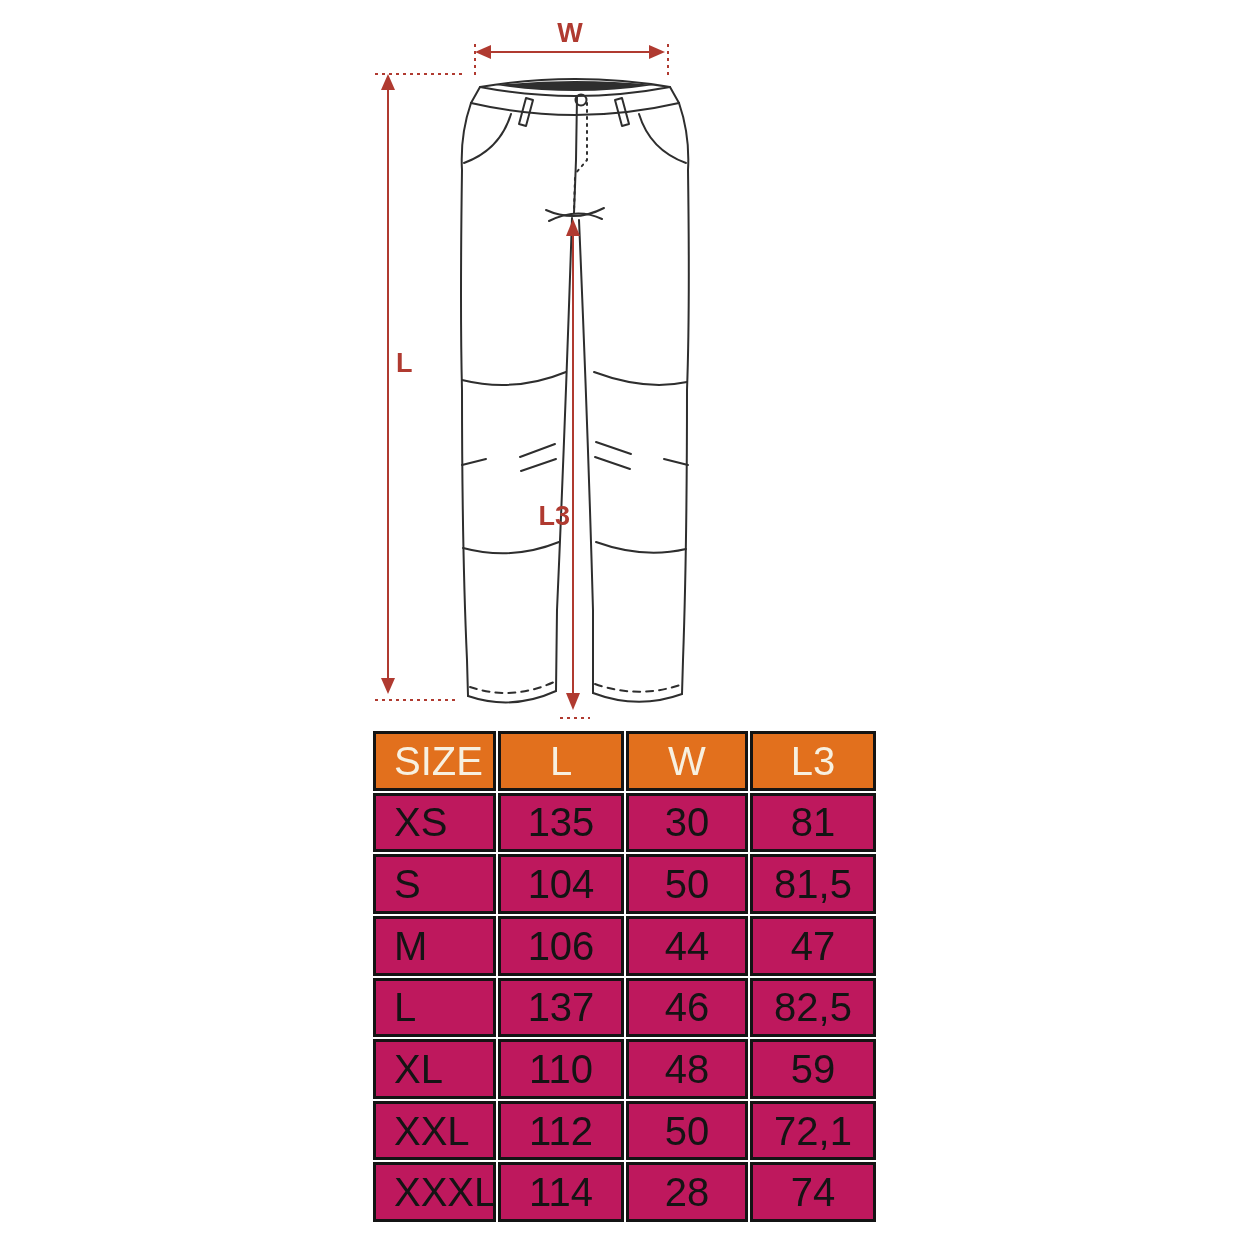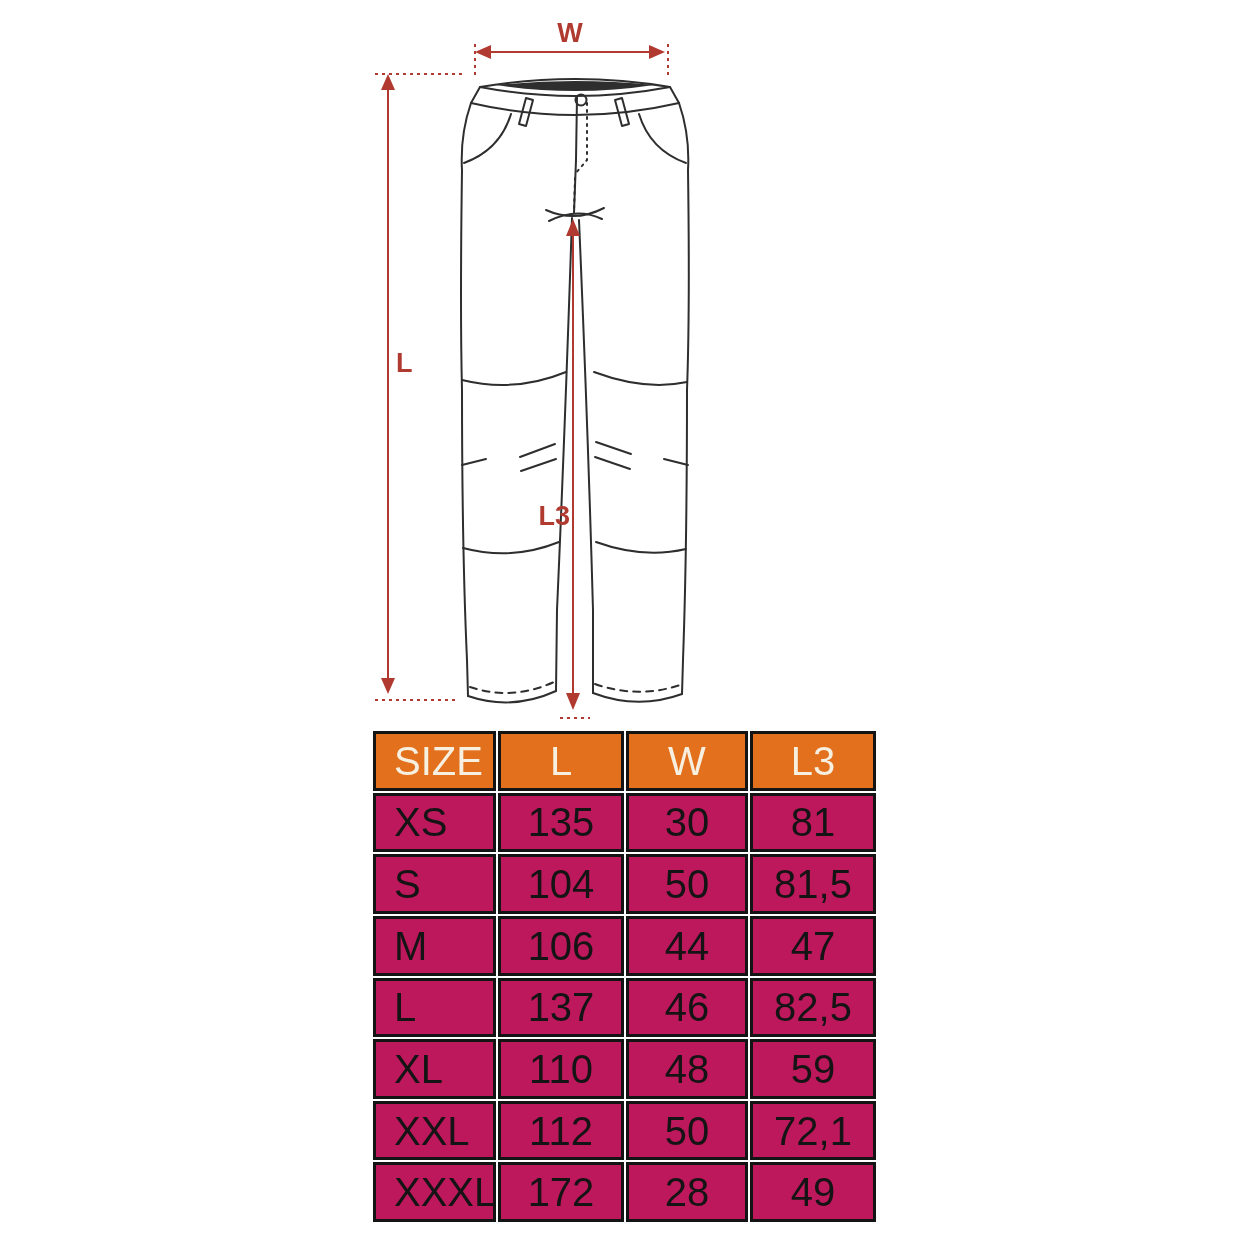--- a/index.html
+++ b/index.html
@@ -146,18 +146,18 @@
       <div class="cell">59</div>
     </div>
     <div class="trow">
       <div class="cell size-col">XXL</div>
       <div class="cell">112</div>
       <div class="cell">50</div>
       <div class="cell">72,1</div>
     </div>
     <div class="trow">
       <div class="cell size-col">XXXL</div>
-      <div class="cell">172</div>
+      <div class="cell">114</div>
       <div class="cell">28</div>
-      <div class="cell">49</div>
+      <div class="cell">74</div>
     </div>
   </div>
 </div>
 
 </body></html>

